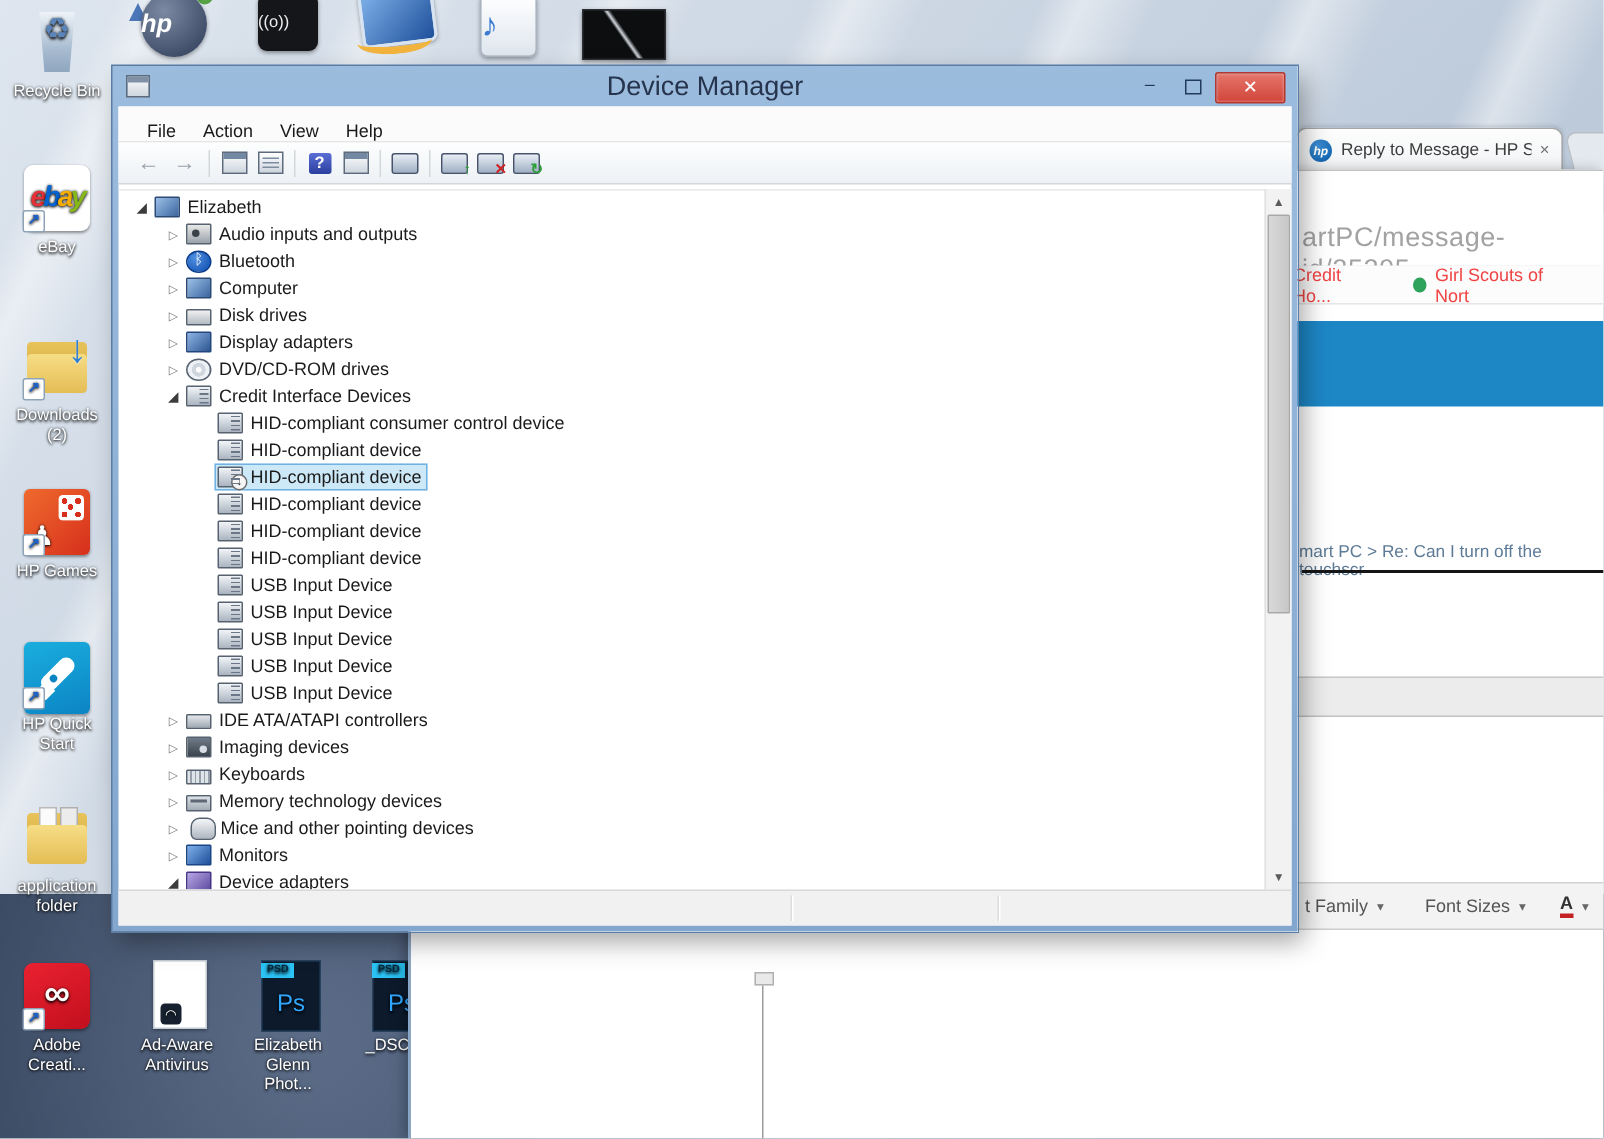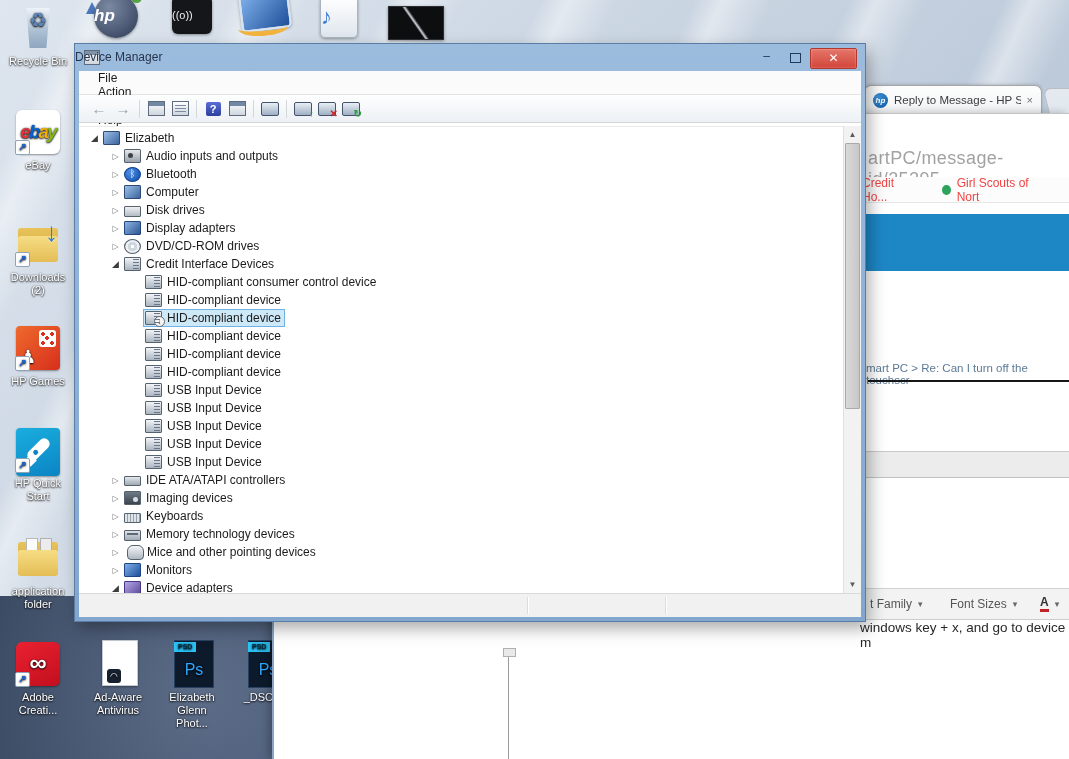--- a/index.html
+++ b/index.html
@@ -78,29 +78,29 @@
     background:linear-gradient(135deg,#7fb1ea,#1e4f9a);border:2px solid #d8e3f2;box-shadow:0 1px 3px rgba(0,0,0,.35);}
   .img-pc .swoosh{position:absolute;left:2px;bottom:2px;width:50px;height:12px;border-bottom:5px solid #f2b43d;border-radius:50%;transform:rotate(-4deg);}
   .img-music{width:36px;height:40px;margin-top:-4px;background:linear-gradient(#ffffff,#dfe6ee);border:1px solid #aab4bf;border-radius:5px;
     color:#3a7bd0;font-size:22px;line-height:40px;box-shadow:0 1px 3px rgba(0,0,0,.35);}
   .img-wide{width:54px;height:32px;margin-top:0px;background:#0d0e10;border:1px solid #2c2e33;
     background-image:linear-gradient(55deg,transparent 46%,#cfd4da 49%,transparent 53%);box-shadow:0 1px 3px rgba(0,0,0,.4);}
 
   
   #dm{left:75px;top:44px;width:790px;height:577px;background:linear-gradient(#9cbcde,#82a6ce);
     box-shadow:0 0 0 1px #5a7da6, 4px 7px 16px rgba(0,0,0,.35);}
-  #dm-title{left:0;top:0;right:0;height:27px;font-size:12px;line-height:27px;color:#26354d;}
+  #dm-title{left:0;top:0;right:0;height:27px;text-align:center;font-size:18px;line-height:27px;color:#26354d;}
   #dm-sysicon{left:9px;top:6px;width:14px;height:13px;background:linear-gradient(#fdfdfd,#cfd6de);border:1px solid #5d6b7c;}
   #dm-sysicon:before{content:"";position:absolute;left:0;right:0;top:0;height:4px;background:#8091a6;}
   .winbtns{top:4px;right:8px;display:flex;}
   .winbtn{width:29px;height:19px;text-align:center;line-height:17px;color:#203a5c;font-size:12px;}
   .winbtn .maxbox{display:inline-block;width:9px;height:8px;border:1px solid #203a5c;margin-top:5px;}
   .winbtn.close{width:45px;background:linear-gradient(#e5766b,#d2453a);border:1px solid #b4372e;border-radius:2px;color:#fff;font-size:12px;line-height:18px;box-shadow:inset 0 0 2px rgba(255,255,255,.5);}
   #dm-inner{left:4px;top:27px;right:4px;bottom:4px;background:#fff;}
-  #dm-menubar{left:0;top:0;right:0;height:23px;background:#fbfbfb;border-bottom:1px solid #e4e4e4;display:flex;align-items:flex-start;padding-left:10px;flex-direction:column;}
+  #dm-menubar{left:0;top:0;right:0;height:23px;background:#fbfbfb;border-bottom:1px solid #e4e4e4;display:flex;align-items:flex-end;padding-left:10px;}
   .menu-item{padding:0 9px;font-size:12px;color:#1a1a1a;}
   #dm-toolbar{left:0;top:24px;right:0;height:27px;background:linear-gradient(#fdfefe,#edf1f5);border-bottom:1px solid #d6d6d6;display:flex;align-items:center;padding-left:8px;}
   .tbtn{width:24px;height:22px;display:flex;align-items:center;justify-content:center;position:relative;}
   .tbsep{width:1px;height:18px;background:#d4d7da;margin:0 4px;}
   .tb-arrow{font-size:15px;font-weight:bold;color:#9aa1ab;}
   .tb-box{width:15px;height:13px;border:1px solid #5d6b7c;background:linear-gradient(#fff,#cdd5de);position:relative;}
   .tb-box.grid:before{content:"";position:absolute;left:0;right:0;top:0;height:4px;background:#7388a3;}
   .tb-box.lines:before{content:"";position:absolute;left:2px;right:2px;top:3px;height:1px;background:#7d8causeea;background:#7d8ca0;box-shadow:0 3px 0 #7d8ca0,0 6px 0 #7d8ca0;}
   .tb-help{width:15px;height:14px;background:linear-gradient(#5a6fd6,#2b3f9e);color:#fff;font-size:11px;font-weight:bold;line-height:14px;text-align:center;border-radius:2px;}
   .tb-pc{width:16px;height:12px;border:1px solid #46536b;background:linear-gradient(#e8eef5,#9fb0c4);border-radius:2px;position:relative;}
@@ -321,21 +321,20 @@
       </div>
       <div class="ed-item" style="left:676px;">
         <span>Font Sizes</span>
         <span class="caret">▾</span>
       </div>
       <div class="ed-item" style="left:766px;">
         <span id="ed-color">A</span>
         <span class="caret">▾</span>
       </div>
     </div>
-    <div id="b-compose" class="abs">windows key + x, and go to device m</div>
     <div id="b-divider" class="abs"></div>
     <div id="b-divhandle" class="abs"></div>
   </div>
 </div>
 
 <div id="dm" class="abs">
   <div id="dm-sysicon" class="abs"></div>
   <div id="dm-title" class="abs">Device Manager</div>
   <div class="winbtns abs">
     <div class="winbtn">–</div>

